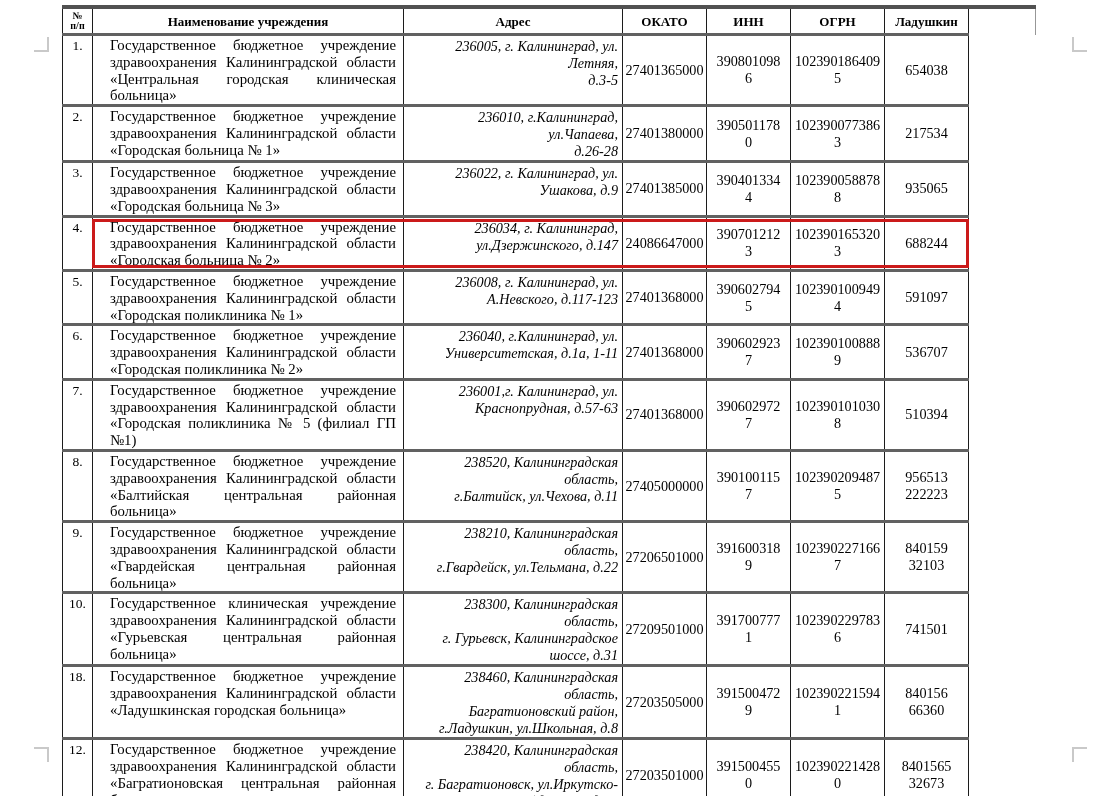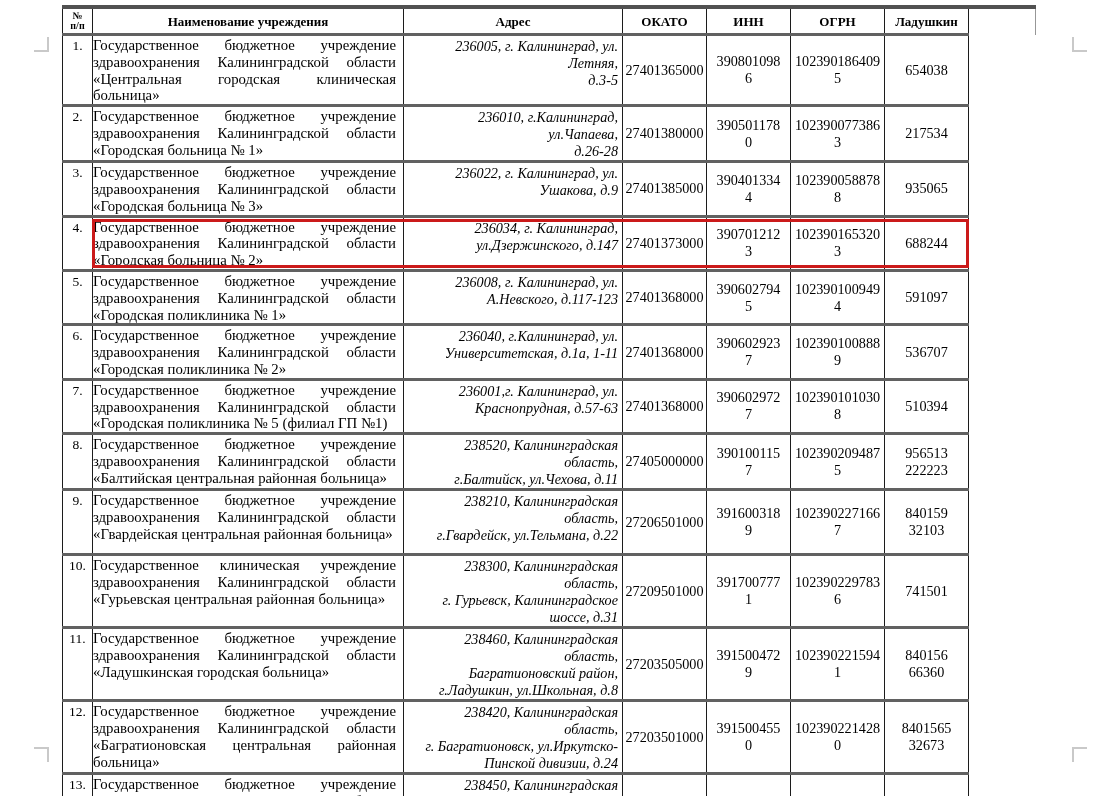--- a/index.html
+++ b/index.html
@@ -46,21 +46,21 @@
   th.h-num { font-size: 10px; line-height: 10px; white-space: pre-line; }
   th.h-empty, td.c-empty {
     border-top: none;           
     border-bottom: none;        
     border-right: 1px solid #979797;
   }
   td.c-num   { text-align: center; vertical-align: top; font-size: 13.5px; padding-top: 2px; }
   td.c-name  {
     text-align: justify; vertical-align: top;
     font-size: 14.8px; line-height: 16.8px;
-    padding: 1px 7px 0 0;
+    padding: 1px 7px 0 17px;
     position: relative;
   }
   td.c-addr  {
     text-align: right; vertical-align: top;
     font-size: 14.2px; line-height: 17px;
     padding: 2px 4px 0 7px;
     white-space: pre-line;
     font-style: italic;
   }
   td.c-okato, td.c-inn, td.c-ogrn, td.c-phone {
@@ -149,21 +149,21 @@
 4</span></td>
     <td class="c-ogrn"><span>102390058878
 8</span></td>
     <td class="c-phone"><span>935065</span></td>
   </tr>
       <tr class="hl" style="height: 48px;">
     <td class="c-num"><span>4.</span></td>
     <td class="c-name"><span>Государственное бюджетное учреждение здравоохранения Калининградской области «Городская больница № 2»</span><div class="row-highlight"></div></td>
     <td class="c-addr"><span>236034, г. Калининград,
 ул.Дзержинского, д.147</span></td>
-    <td class="c-okato"><span>27401373000</span></td>
+    <td class="c-okato"><span>24086647000</span></td>
     <td class="c-inn"><span>390701212
 3</span></td>
     <td class="c-ogrn"><span>102390165320
 3</span></td>
     <td class="c-phone"><span>688244</span></td>
   </tr>
       <tr style="height: 48px;">
     <td class="c-num"><span>5.</span></td>
     <td class="c-name"><span>Государственное бюджетное учреждение здравоохранения Калининградской области «Городская поликлиника № 1»</span></td>
     <td class="c-addr"><span>236008, г. Калининград, ул.
@@ -232,21 +232,21 @@
 г. Гурьевск, Калининградское
 шоссе, д.31</span></td>
     <td class="c-okato"><span>27209501000</span></td>
     <td class="c-inn"><span>391700777
 1</span></td>
     <td class="c-ogrn"><span>102390229783
 6</span></td>
     <td class="c-phone"><span>741501</span></td>
   </tr>
       <tr style="height: 65px;">
-    <td class="c-num"><span>11.</span></td>
+    <td class="c-num"><span>18.</span></td>
     <td class="c-name"><span>Государственное бюджетное учреждение здравоохранения Калининградской области «Ладушкинская городская больница»</span></td>
     <td class="c-addr"><span>238460, Калининградская область,
 Багратионовский район,
 г.Ладушкин, ул.Школьная, д.8</span></td>
     <td class="c-okato"><span>27203505000</span></td>
     <td class="c-inn"><span>391500472
 9</span></td>
     <td class="c-ogrn"><span>102390221594
 1</span></td>
     <td class="c-phone"><span>840156

